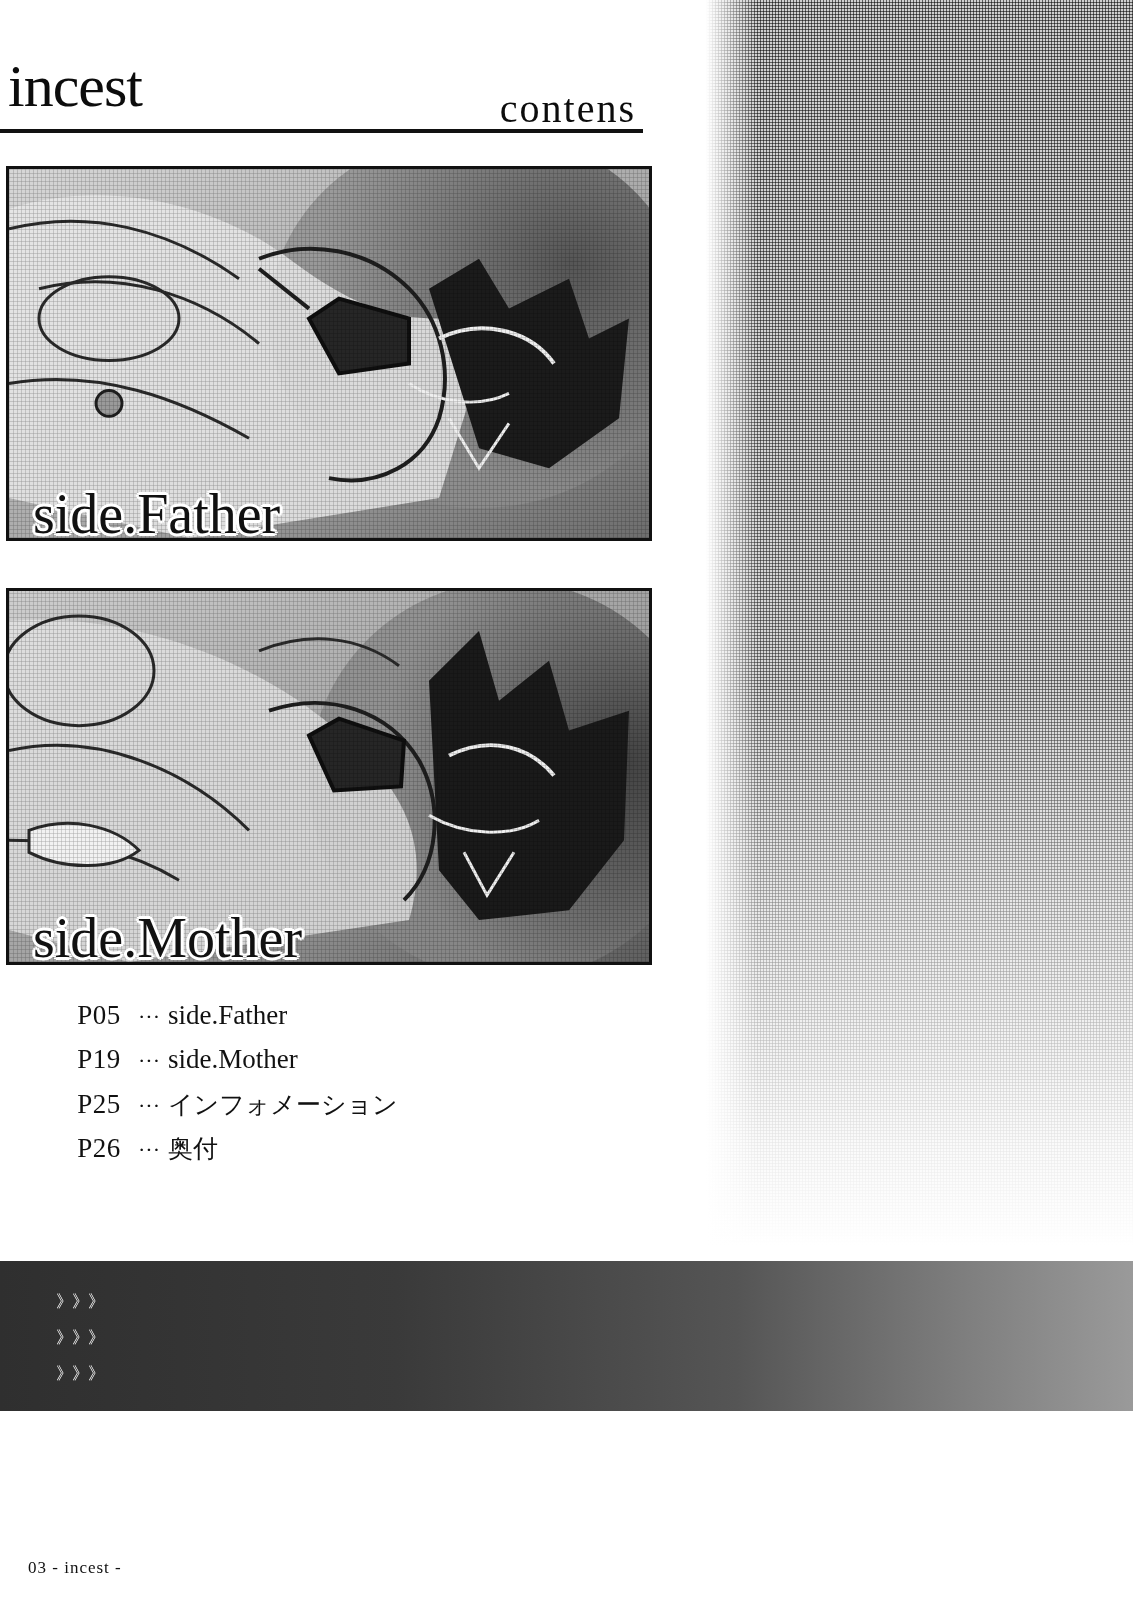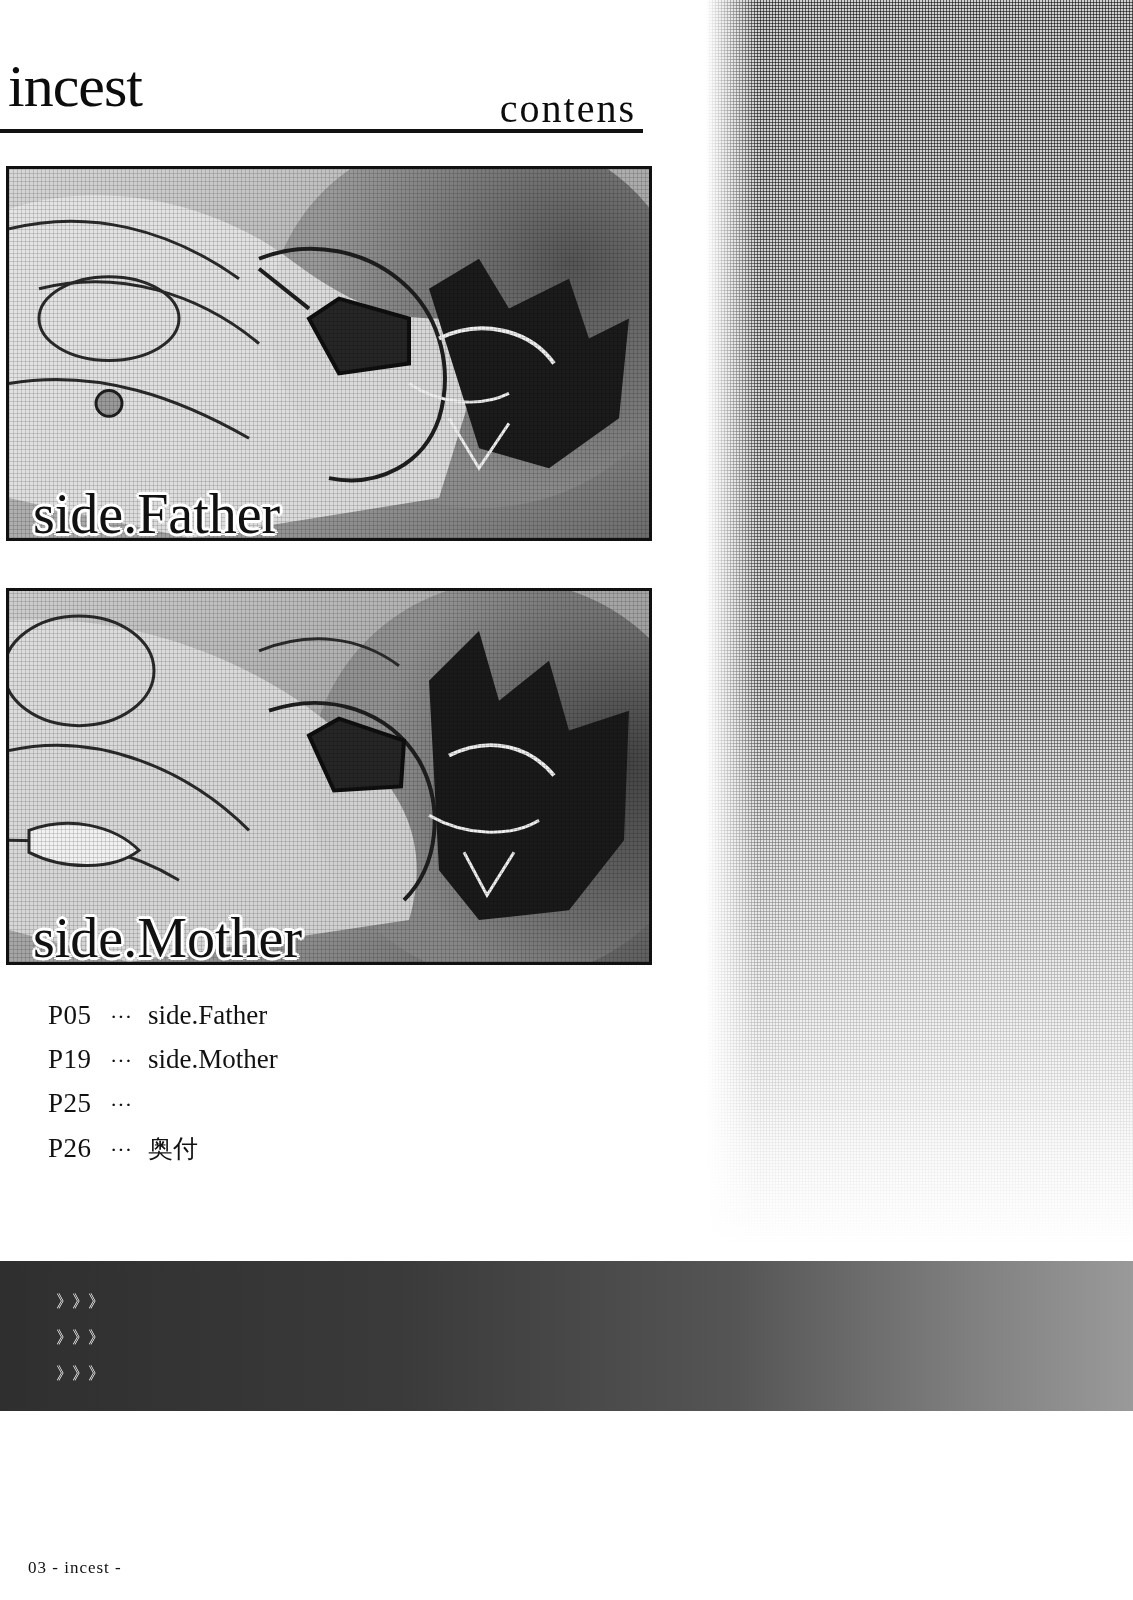--- a/index.html
+++ b/index.html
@@ -101,23 +101,24 @@
     color: #111;
     text-shadow:
       -2px -2px 0 #fff, 2px -2px 0 #fff, -2px 2px 0 #fff, 2px 2px 0 #fff,
       0 -3px 0 #fff, 0 3px 0 #fff, -3px 0 0 #fff, 3px 0 0 #fff;
     white-space: nowrap;
   }
 
   
   .toc {
     position: absolute;
-    left: 48px;
+    left: 68px;
     top: 1000px;
     width: 560px;
+    text-align: center;
   }
   .toc-row {
     display: flex;
     align-items: baseline;
     height: 44px;
     font-size: 27px;
   }
   .toc-page {
     width: 62px;
     flex: 0 0 62px;
@@ -265,20 +266,21 @@
     <span class="toc-label">side.Father</span>
   </div>
   <div class="toc-row">
     <span class="toc-page">P19</span>
     <span class="toc-dots">···</span>
     <span class="toc-label">side.Mother</span>
   </div>
   <div class="toc-row">
     <span class="toc-page">P25</span>
     <span class="toc-dots">···</span>
+    <span class="toc-label jp">インフォメーション</span>
   </div>
   <div class="toc-row">
     <span class="toc-page">P26</span>
     <span class="toc-dots">···</span>
     <span class="toc-label jp">奥付</span>
   </div>
 </div>
 
 <div class="notice">
   <div class="notice-line">

